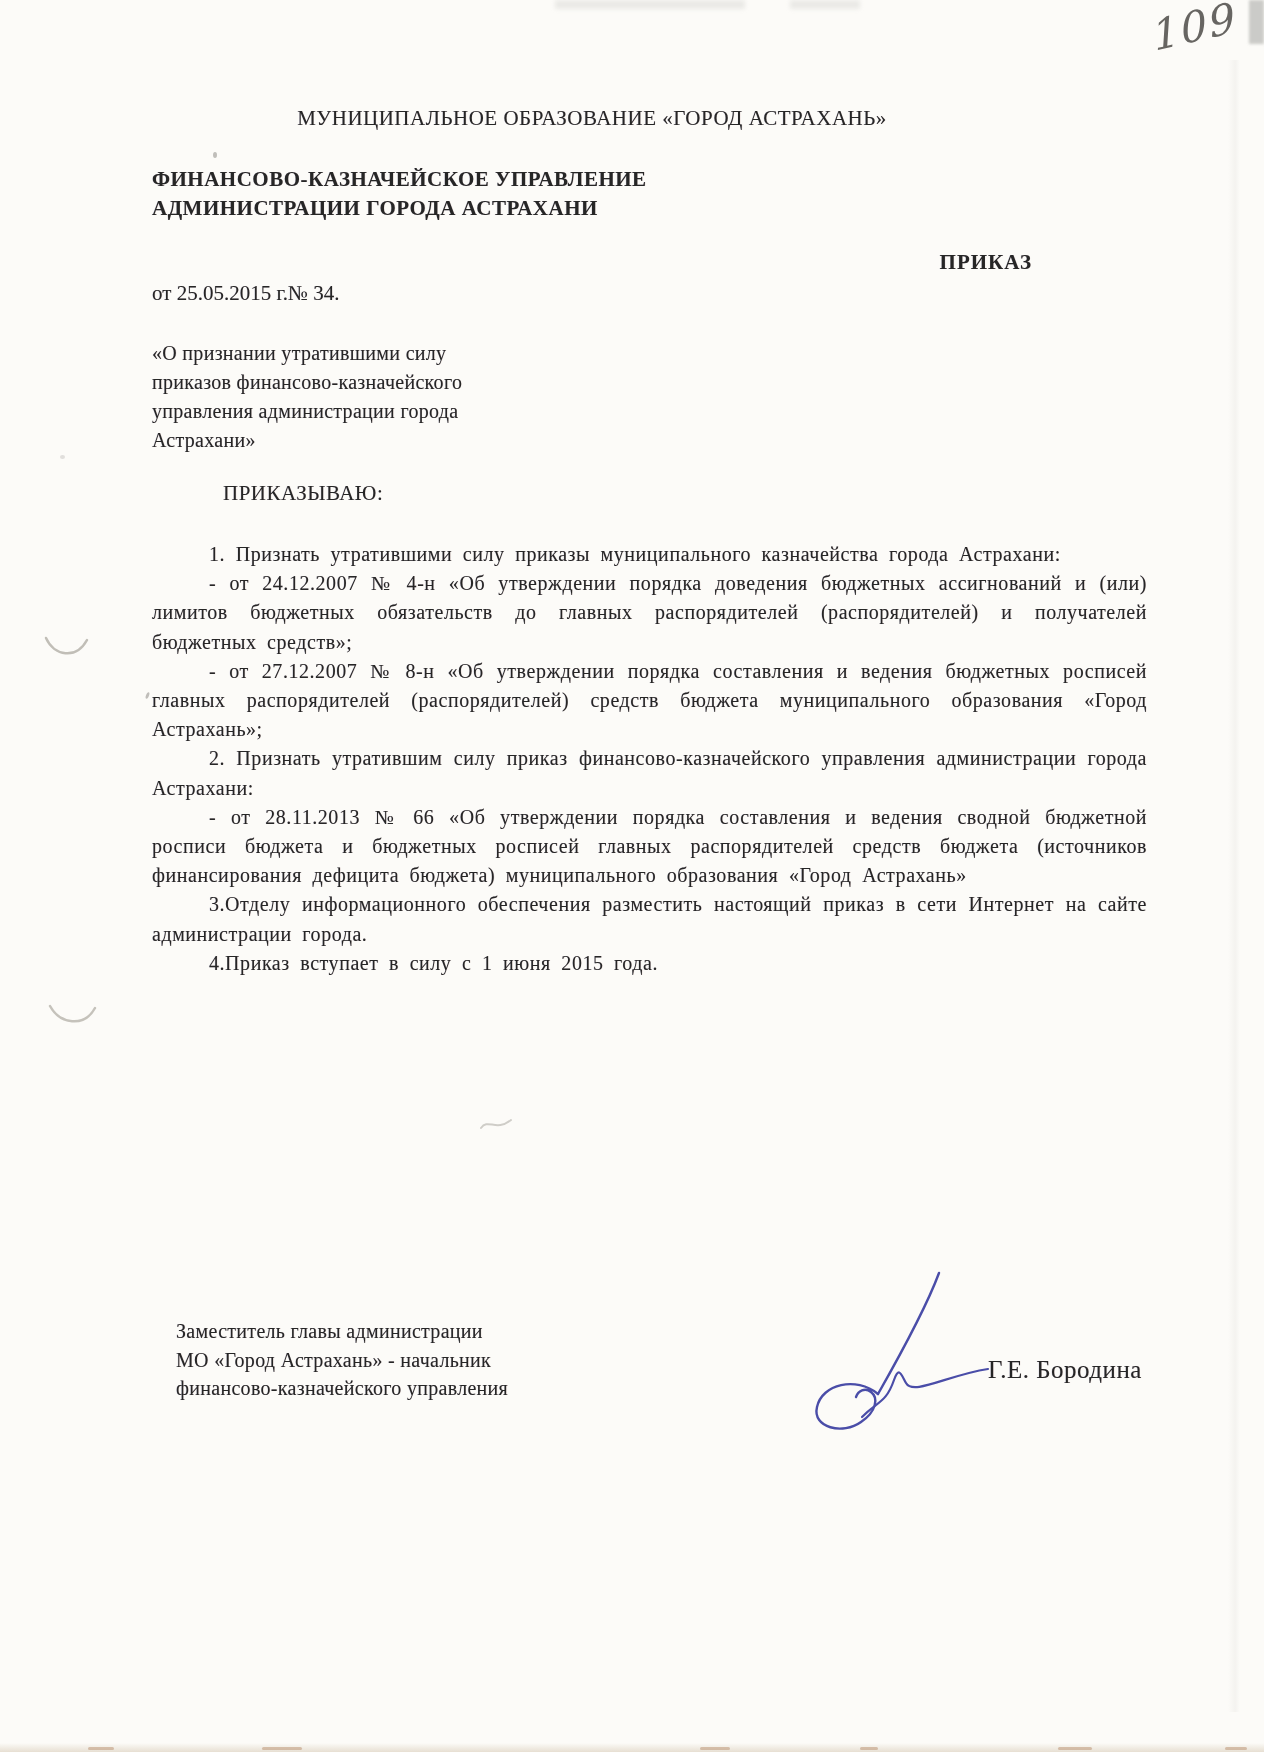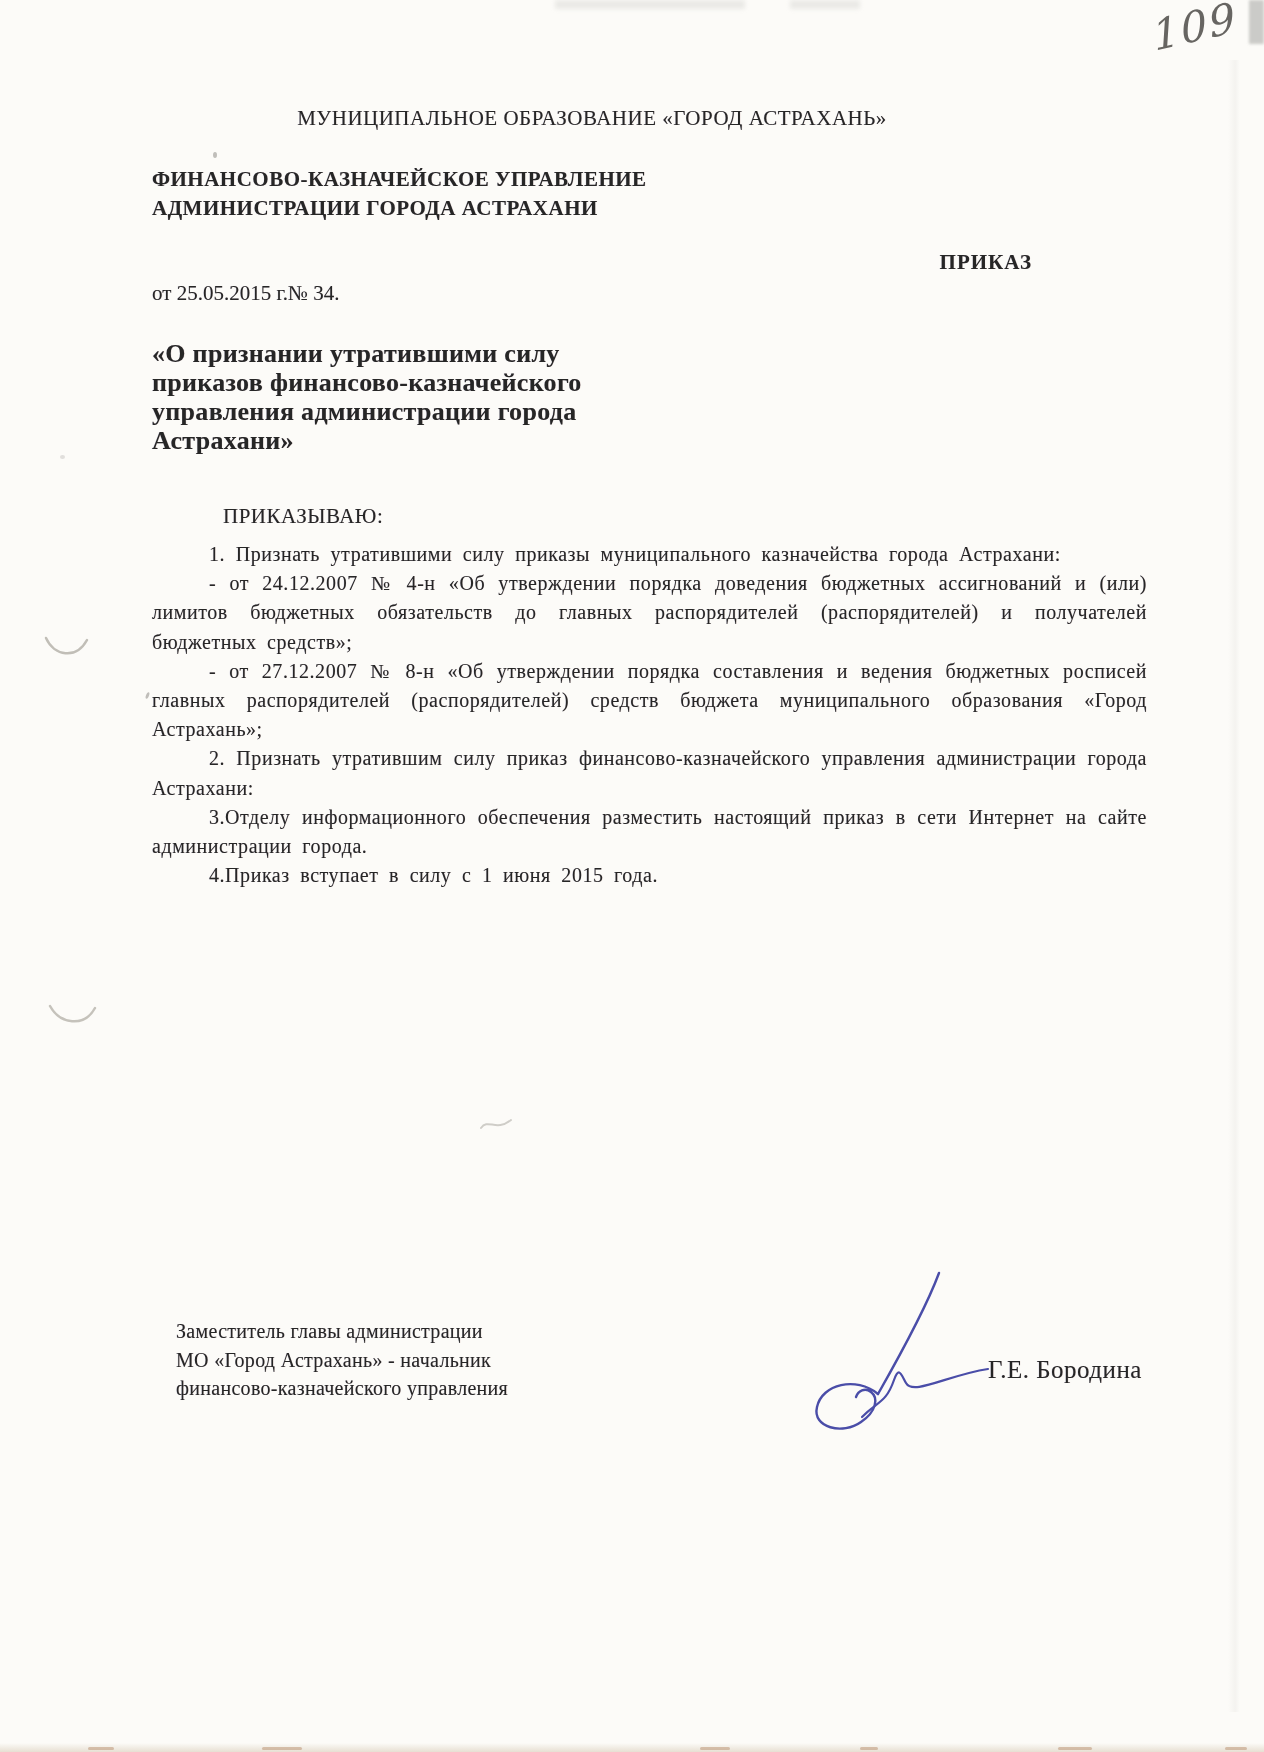--- a/index.html
+++ b/index.html
@@ -16,22 +16,22 @@
 
   .org-line    { position:absolute; top:106px; left:152px; width:880px; text-align:center;
                  font-size:21px; letter-spacing:.5px; }
   .dept-block  { position:absolute; top:165px; left:152px; width:880px; text-align:left;
                  font-weight:bold; font-size:21px; line-height:29px; letter-spacing:.5px; }
   .doc-type    { position:absolute; top:250px; left:152px; width:880px; text-align:right;
                  font-weight:bold; font-size:21px; letter-spacing:1px; }
   .date-row    { position:absolute; top:281px; left:152px; width:955px;
                  display:flex; font-size:21px; }
   .subject     { position:absolute; top:339px; left:152px;
-                 font-weight:bold; font-size:26px; line-height:29px; letter-spacing:.3px; }
-  .order-word  { position:absolute; top:504px; left:223px; font-size:21px; letter-spacing:.5px; }
+                 font-weight:normal; font-size:20px; line-height:29px; letter-spacing:.3px; }
+  .order-word  { position:absolute; top:481px; left:223px; font-size:21px; letter-spacing:.5px; }
   .body-text   { position:absolute; top:540px; left:152px; width:995px;
                  font-size:20px; line-height:29.2px; text-align:justify;
                  letter-spacing:.55px; word-spacing:5px; }
   .body-text p { margin:0; text-indent:57px; }
 
   .sig-position { position:absolute; top:1317px; left:176px; font-size:20px; line-height:28.5px; letter-spacing:.3px; }
   .sig-name     { position:absolute; top:1356px; left:988px; font-size:25px; letter-spacing:.5px; }
   .signature-svg{ position:absolute; left:810px; top:1270px; }
 
   .pagenum { position:absolute; left:1152px; top:2px; font-size:42px; font-style:italic;
@@ -78,20 +78,21 @@
     <div>Астрахани»</div>
   </div>
 
   <div class="order-word scan-text">ПРИКАЗЫВАЮ:</div>
 
   <div class="body-text scan-text">
     <p>1. Признать утратившими силу приказы муниципального казначейства города Астрахани:</p>
     <p>- от 24.12.2007 № 4-н «Об утверждении порядка доведения бюджетных ассигнований и (или) лимитов бюджетных обязательств до главных распорядителей (распорядителей) и получателей бюджетных средств»;</p>
     <p>- от 27.12.2007 № 8-н «Об утверждении порядка составления и ведения бюджетных росписей главных распорядителей (распорядителей) средств бюджета муниципального образования «Город Астрахань»;</p>
     <p>2. Признать утратившим силу приказ финансово-казначейского управления администрации города Астрахани:</p>
+    <p>- от 28.11.2013 № 66 «Об утверждении порядка составления и ведения сводной бюджетной росписи бюджета и бюджетных росписей главных распорядителей средств бюджета (источников финансирования дефицита бюджета) муниципального образования «Город Астрахань»</p>
     <p>3.Отделу информационного обеспечения разместить настоящий приказ в сети Интернет на сайте администрации города.</p>
     <p>4.Приказ вступает в силу с 1 июня 2015 года.</p>
   </div>
 
   <div class="sig-position scan-text">
     <div>Заместитель главы администрации</div>
     <div>МО «Город Астрахань» - начальник</div>
     <div>финансово-казначейского управления</div>
   </div>
 

